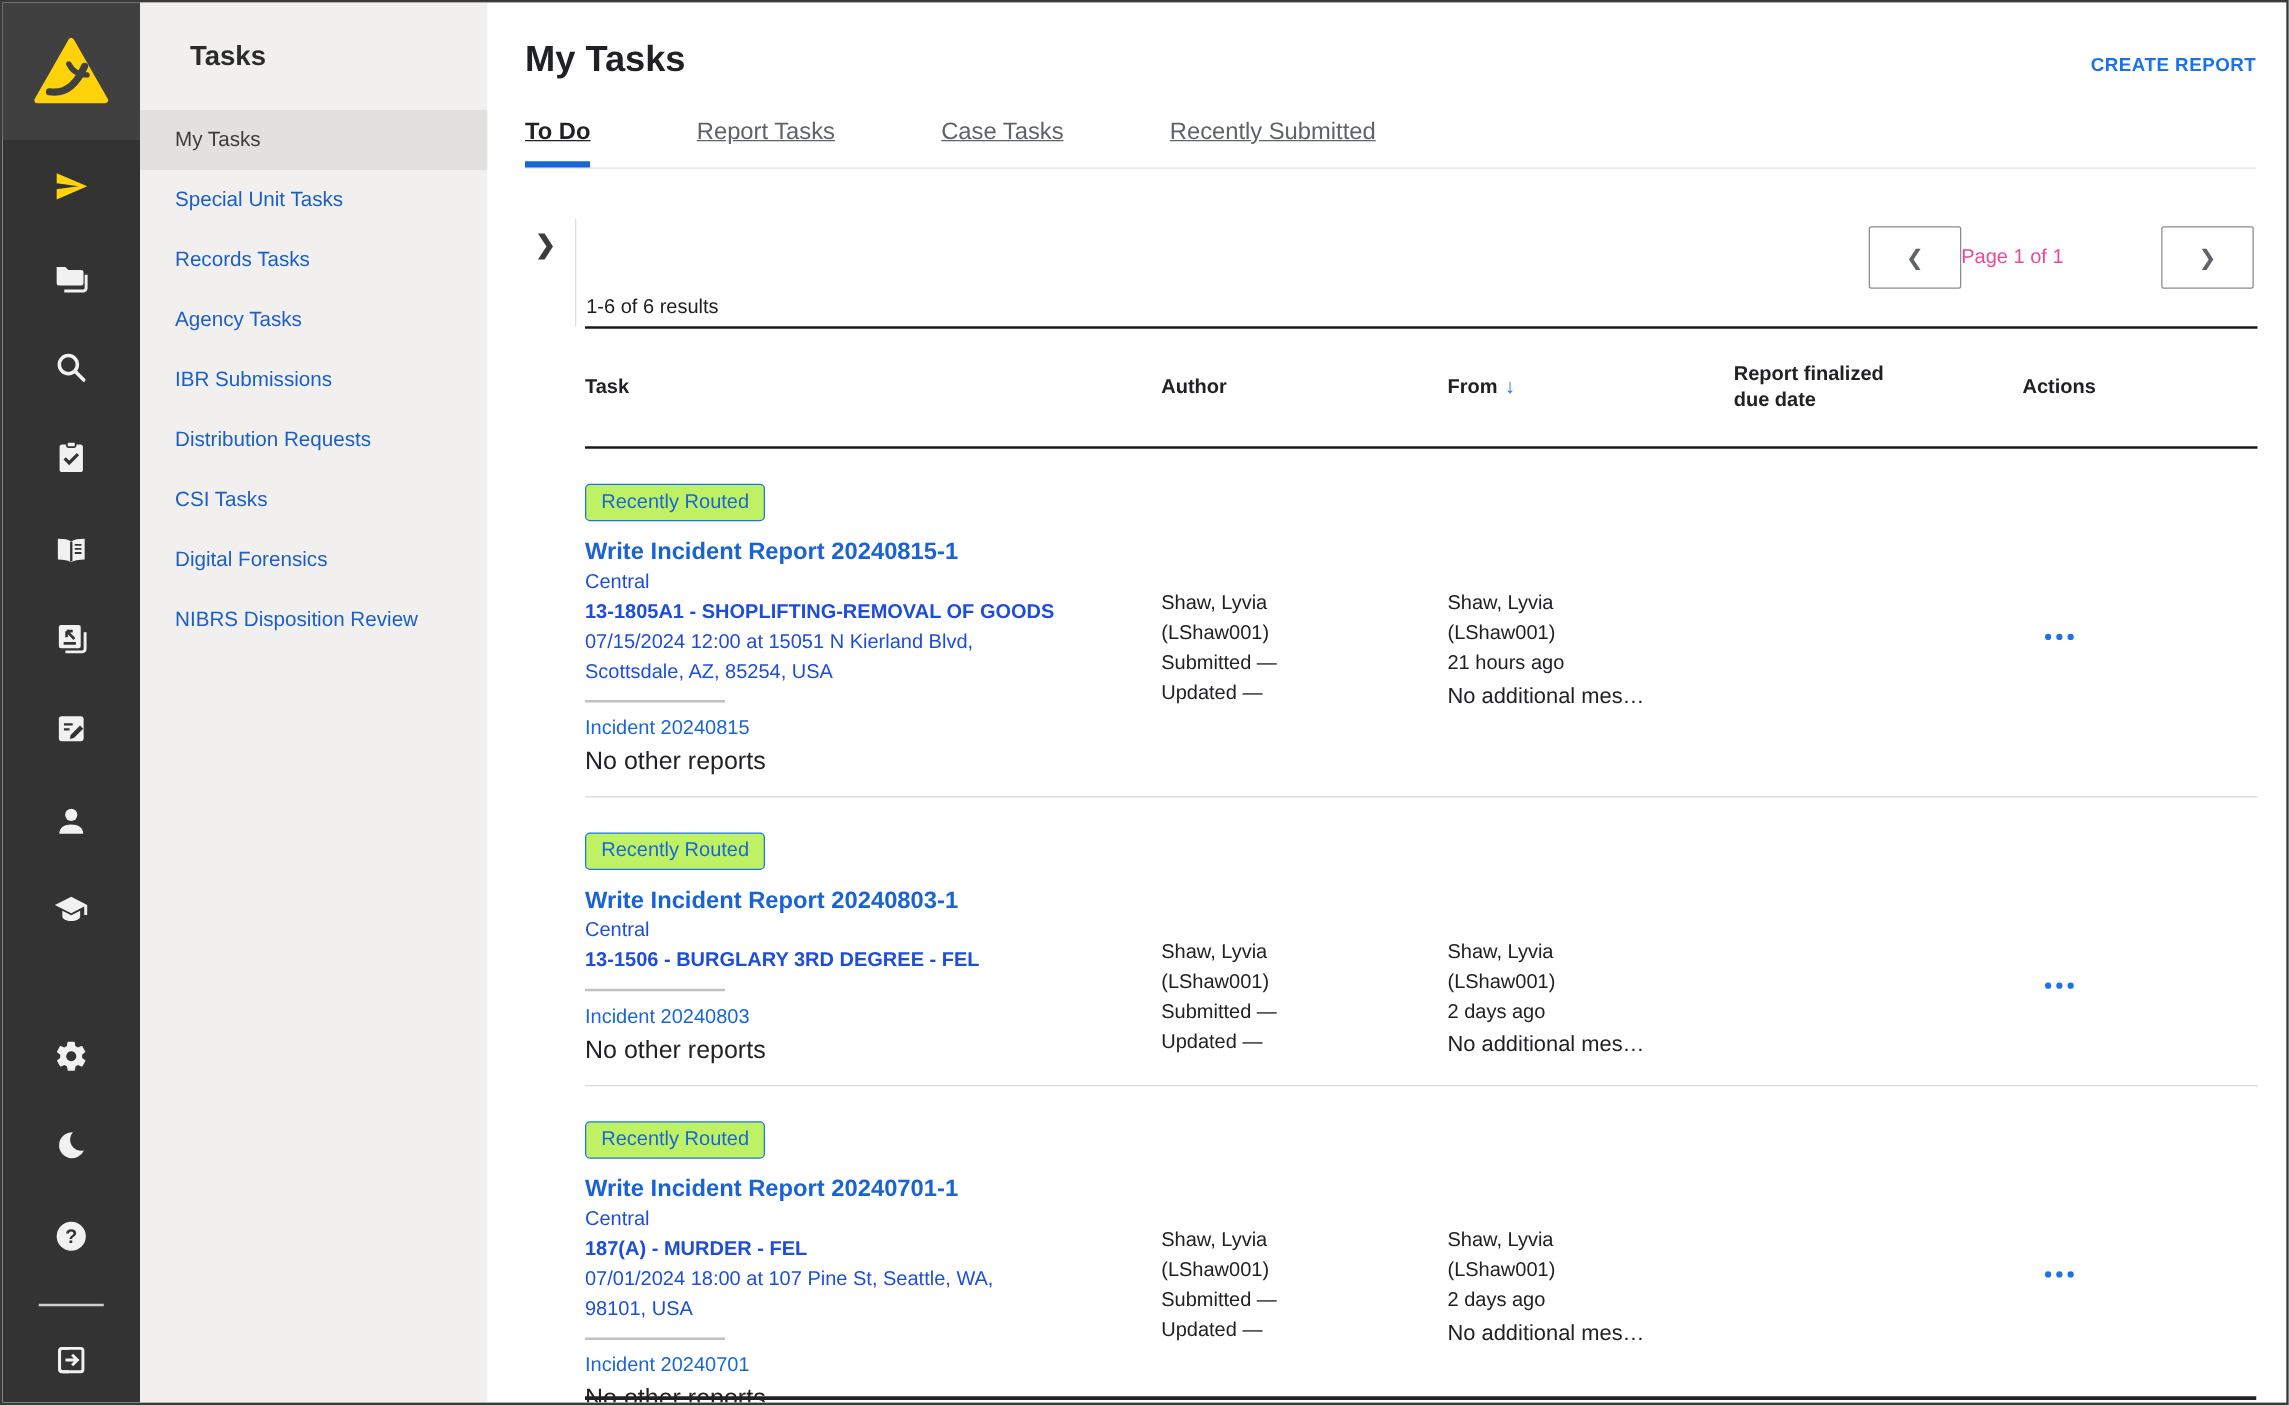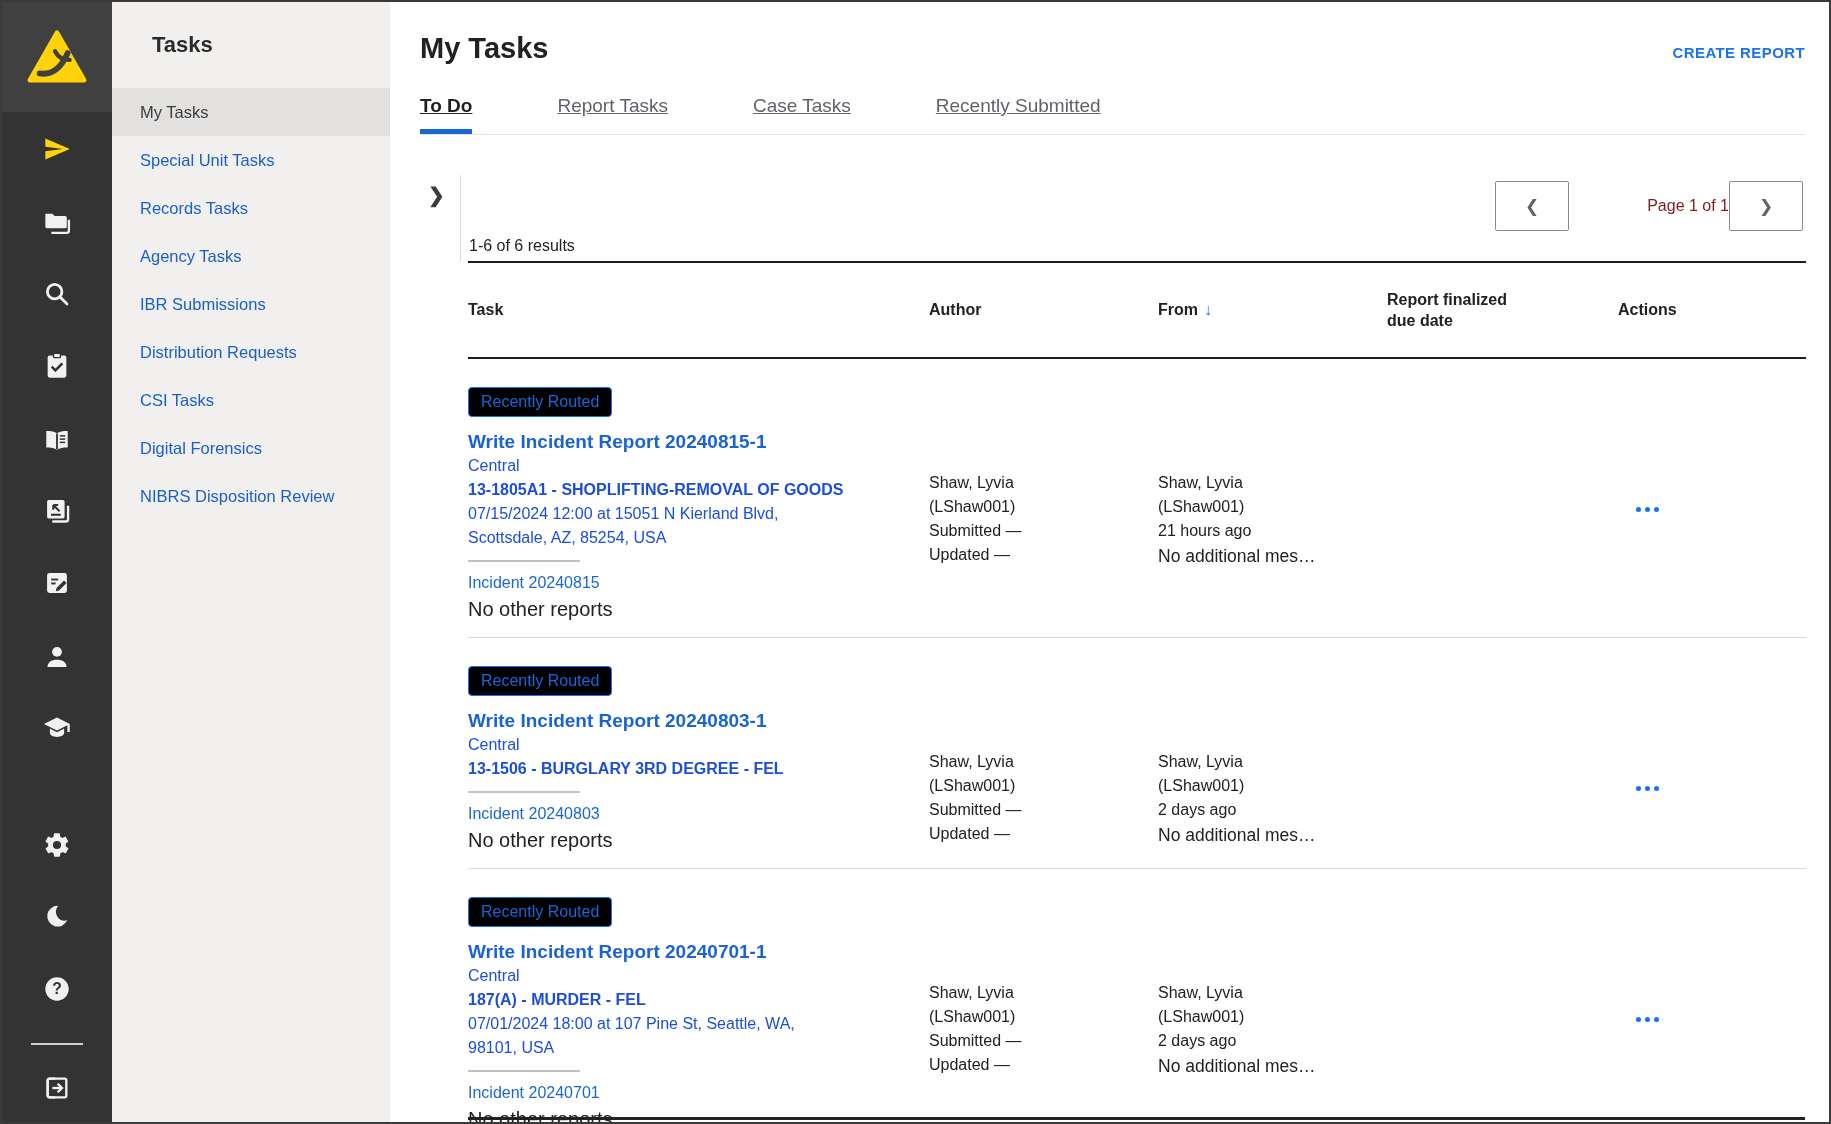--- a/index.html
+++ b/index.html
@@ -58,41 +58,41 @@
   }
   .toolbar-vdiv { width:1px; background:#dcdcdc; height:86px; }
   .toolbar-body { flex:1; position:relative; }
   .results-count { position:absolute; left:8px; bottom:6px; font-size:16px; color:#202124; }
   .pagination { position:absolute; right:2px; top:6px; display:flex; align-items:center; }
   .page-btn {
     width:74px; height:50px; border:1px solid #8a8a8a; border-radius:2px; background:#fff;
     display:flex; align-items:center; justify-content:center;
     font-size:17px; color:#5f6368; cursor:pointer;
   }
-  .page-label { width:160px; text-align:right; font-size:16px; color:#7f1d1d; }
+  .page-label { width:160px; text-align:left; font-size:16px; color:#ec4899; }
 
   
   .tasks-table { margin-left:48px; width:1338px; }
   .thead {
     display:grid; grid-template-columns:461px 229px 229px 231px 1fr;
     border-top:2px solid #1d1d1d; border-bottom:2px solid #1d1d1d;
     min-height:98px; align-items:center;
   }
   .th { font-size:16px; font-weight:bold; color:#202124; padding-right:20px; }
   .th.due { max-width:160px; line-height:21px; }
   .sort-arrow { color:#1a73e8; font-weight:bold; margin-left:6px; font-size:16px; }
 
   .trow {
     display:grid; grid-template-columns:461px 229px 229px 231px 1fr;
     border-bottom:1px solid #d9d9d9; padding:28px 0 16px 0;
   }
   .trow:last-child { border-bottom:none; }
 
   .badge {
-    display:inline-block; font-size:16px; color:#1a66d6; background:#000000;
+    display:inline-block; font-size:16px; color:#1a66d6; background:#bef264;
     border:1px solid #1a73e8; border-radius:4px; padding:5px 12px;
   }
   .task-title { font-size:19px; font-weight:bold; color:#1a63d2; margin-top:14px; cursor:pointer; }
   .task-line { font-size:16px; line-height:22px; color:#1d4ed8; margin-top:2px; }
   .task-line.bold { font-weight:bold; }
   .occ-line:empty { display:none; }
   .mini-divider { width:112px; height:2px; background:#c0c0c0; margin:11px 0 10px 0; }
   .incident-link { font-size:16px; color:#1a66d6; line-height:22px; cursor:pointer; }
   .no-other { font-size:20px; color:#202124; margin-top:4px; }
 

